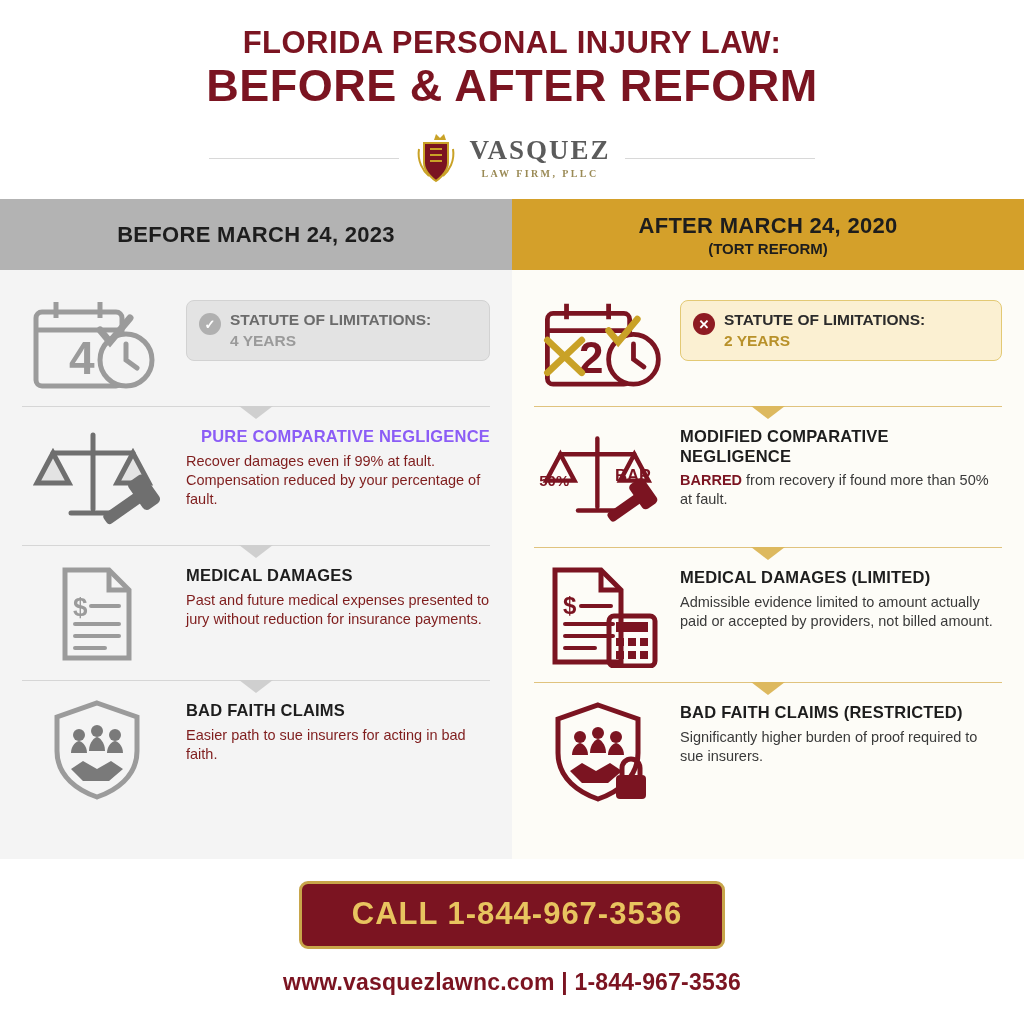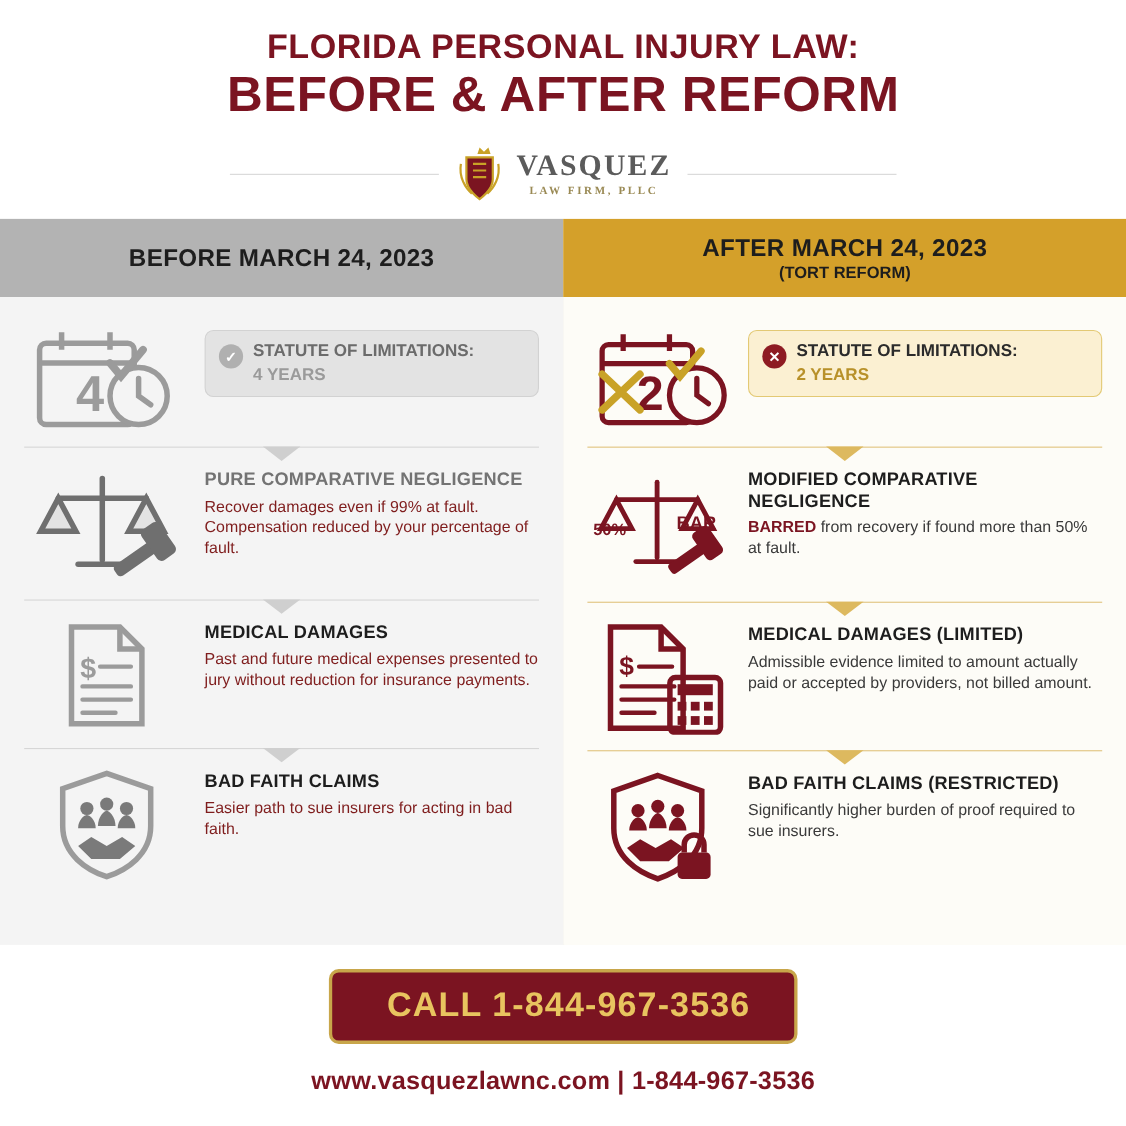--- a/index.html
+++ b/index.html
@@ -70,21 +70,21 @@
     padding: 16px 0 14px 0; min-height: 120px;
   }
   .row.first { padding-top: 20px; }
   .icon-cell { width: 150px; flex: none; display: flex; align-items: center; justify-content: center; }
   .icon-cell.narrow { width: 132px; }
   .text-cell { flex: 1; padding-top: 4px; }
   .row-title {
     font-size: 16.5px; font-weight: bold; color: #1d1d1d;
     letter-spacing: 0.2px; line-height: 1.18;
   }
-  .row-title.grey { color: #737373; }
+  .row-title.grey { color: #8b5cf6; text-align: right; }
   .row-body { font-size: 14.5px; color: #3a3a3a; margin-top: 5px; line-height: 1.32; }
   .row-body.grey { color: #7f1d1d; }
   .kw-red { color: #7b1421; font-weight: bold; }
 
   
   .pill {
     display: flex; align-items: flex-start; gap: 9px;
     padding: 10px 14px 10px 12px; border-radius: 8px;
   }
   .pill.left { background: #e3e3e3; border: 1px solid #d2d2d2; }
@@ -270,21 +270,21 @@
           </div>
         </div>
 
       </div>
     </div>
 
     <div class="divider"></div>
 
     <div class="col col-right">
       <div class="col-header right">
-        <div class="h-main">AFTER MARCH 24, 2023</div>
+        <div class="h-main">AFTER MARCH 24, 2020</div>
         <div class="h-sub">(TORT REFORM)</div>
       </div>
 
       <div class="rows">
 
         <div class="row first">
           <div class="icon-cell narrow">
             <svg width="138" height="96" viewBox="0 0 138 96">
               <g stroke="#7b1421" fill="none" stroke-width="5">
                 <rect x="14" y="16" width="86" height="74" rx="6"></rect>

